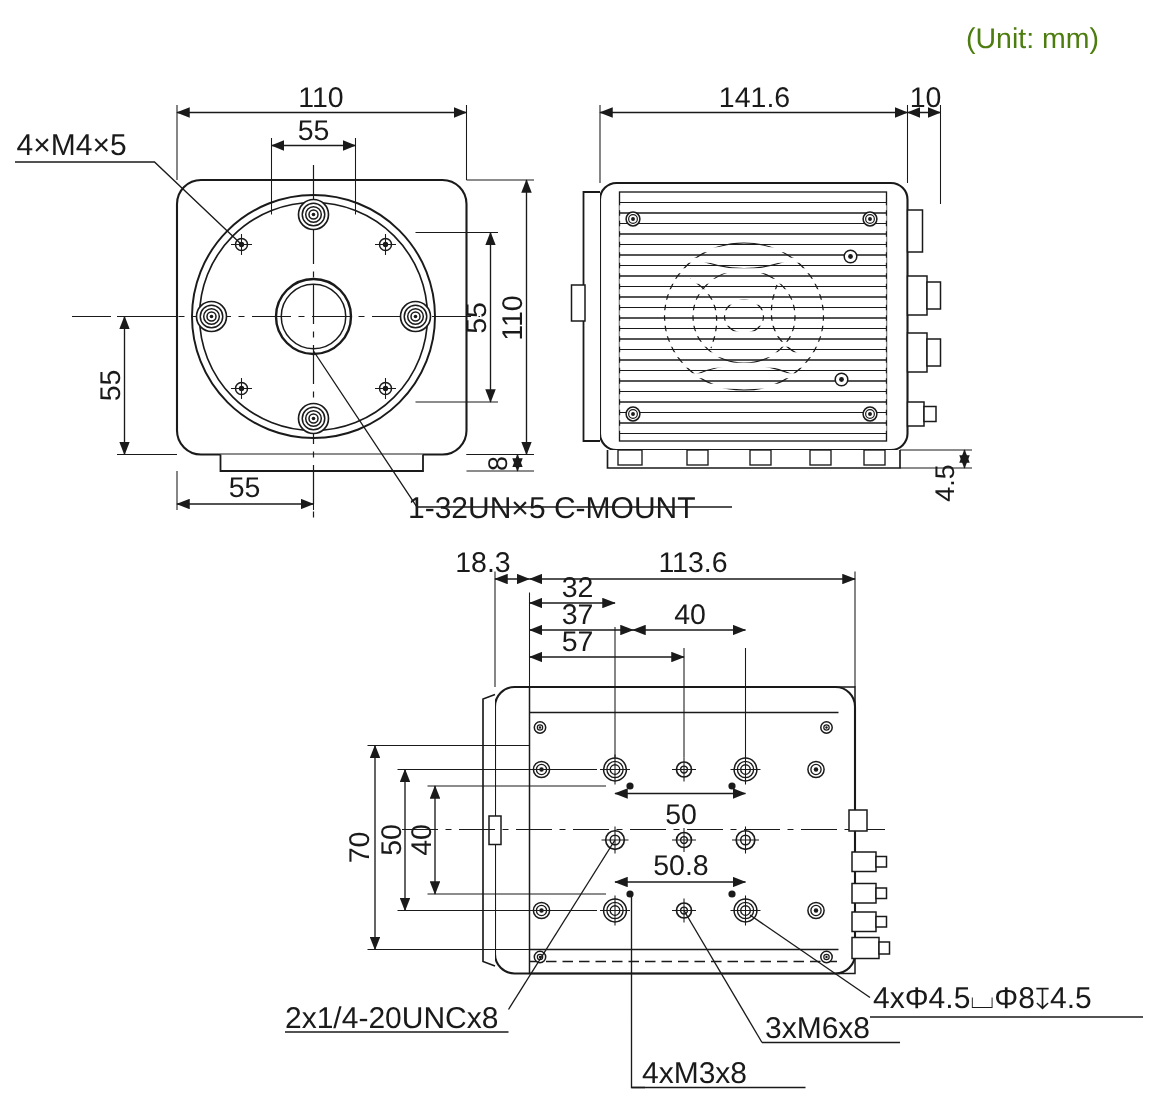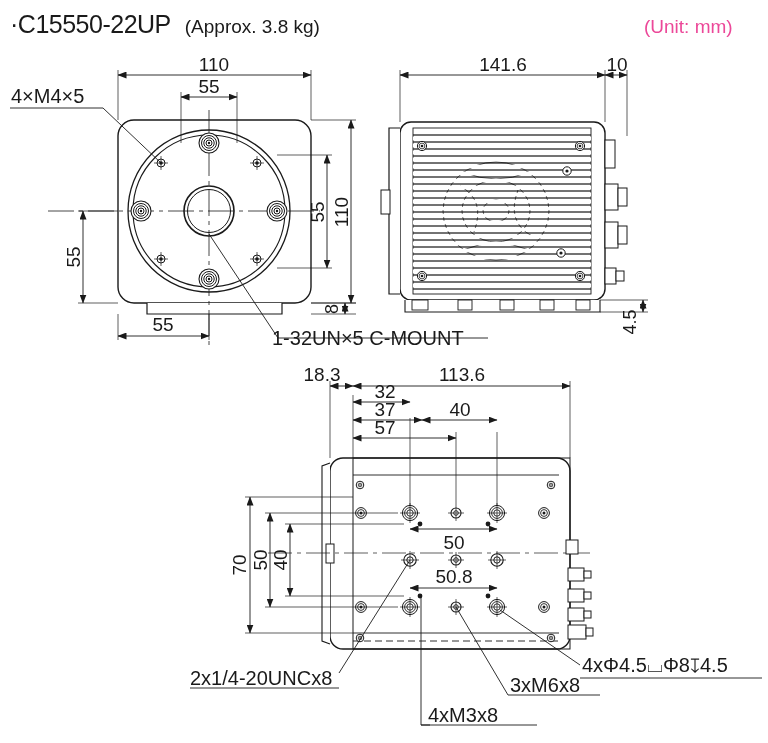--- a/index.html
+++ b/index.html
@@ -2,33 +2,29 @@
 <html><head>
 <meta charset="utf-8">
 <style>
   html,body{margin:0;padding:0;background:#ffffff;}
   body{width:768px;height:743px;font-family:"Liberation Sans",sans-serif;color:#1a1a1a;overflow:hidden;}
   #sheet{position:relative;width:768px;height:743px;background:#fff;}
   .hdr{position:absolute;}
   #title-row{left:10px;top:10px;display:flex;align-items:baseline;gap:14px;}
   #model{font-size:25px;letter-spacing:-0.5px;color:#1a1a1a;}
   #weight{font-size:19px;color:#1a1a1a;}
-  #unit{left:644px;top:16px;font-size:19px;color:#ec4899;}
+  #unit{left:644px;top:16px;font-size:19px;color:#4d7c0f;}
   svg{position:absolute;left:0;top:0;}
   text{font-family:"Liberation Sans",sans-serif;fill:#1a1a1a;}
 </style>
 </head>
 <body>
 
 <div id="sheet">
 
-  <div class="hdr" id="title-row">
-    <span id="model">·C15550-22UP</span>
-    <span id="weight">(Approx. 3.8 kg)</span>
-  </div>
   <div class="hdr" id="unit">(Unit: mm)</div>
 
   <svg width="768" height="743" viewBox="0 0 768 743">
     <defs>
       <marker id="ar" markerWidth="9" markerHeight="7" refX="8.5" refY="3.5" orient="auto" markerUnits="userSpaceOnUse">
         <path d="M0,0 L9,3.5 L0,7 z" fill="#1a1a1a"></path>
       </marker>
       <marker id="arS" markerWidth="9" markerHeight="7" refX="0.5" refY="3.5" orient="auto" markerUnits="userSpaceOnUse">
         <path d="M9,0 L0,3.5 L9,7 z" fill="#1a1a1a"></path>
       </marker>

